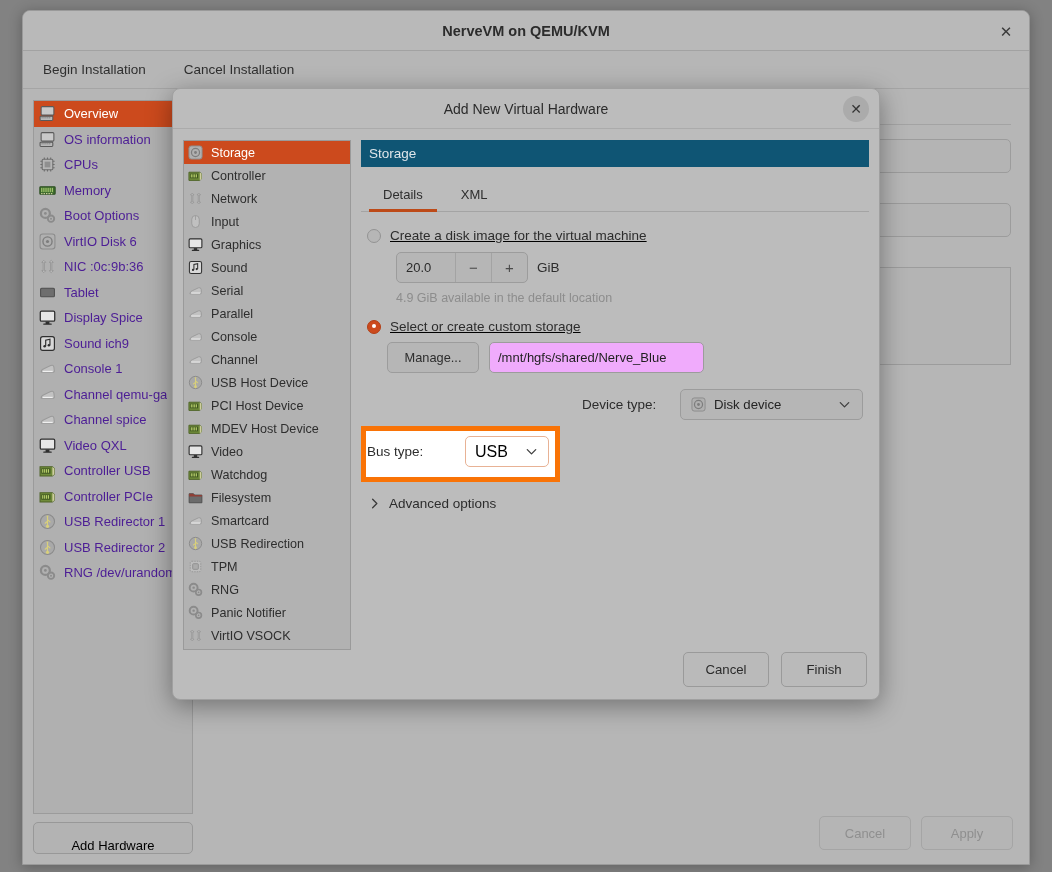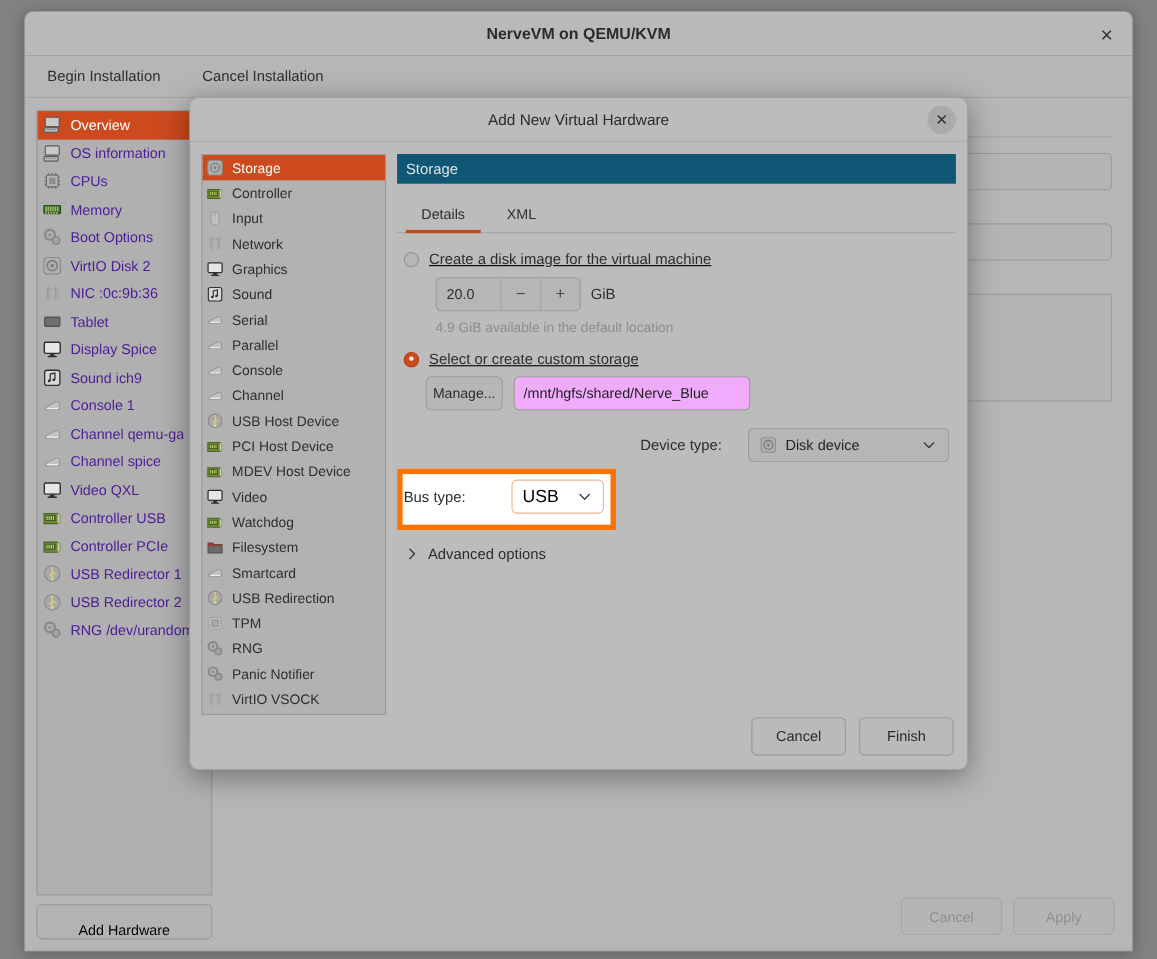--- a/index.html
+++ b/index.html
@@ -226,21 +226,21 @@
   }
   .spin-val { flex: 1; display: flex; align-items: center; padding-left: 9px;
               font-size: 13px; color: #2b2b2b; }
   .spin-btn { width: 36px; display: flex; align-items: center; justify-content: center;
               border-left: 1px solid #a3a3a3; font-size: 15px; color: #4a4a4a; cursor: pointer; }
   .hint { margin: 8px 0 0 29px; font-size: 12.5px; color: #8d8d8d; }
 
   .custom-block { margin-top: 14px; }
   .path-row { display: flex; gap: 10px; margin: 8px 0 0 20px; }
   .manage-btn {
-    width: 70px; height: 31px;
+    width: 92px; height: 31px;
     border: 1px solid #9c9c9c; border-radius: 5px; background: #b6b6b6;
     display: flex; align-items: center; justify-content: center;
     font-size: 12.8px; color: #2d2d2d; cursor: pointer;
   }
   .path-field {
     width: 215px; height: 31px;
     border: 1px solid #9c9c9c; border-radius: 5px; background: #f0abfc;
     display: flex; align-items: center; padding-left: 8px;
     font-size: 13px; color: #1f1f1f;
     overflow: hidden; white-space: nowrap;
@@ -384,21 +384,21 @@
                 <circle cx="11.3" cy="11" r="0.9" fill="#8b8b8b"></circle>
               </svg>
               <span class="hw-label">Boot Options</span>
             </div>
             <div class="hw-row">
               <svg viewBox="0 0 16 16" class="ico">
                 <rect x="1" y="1" width="14" height="14" rx="2.5" fill="#b0b0b0" stroke="#8c8c8c"></rect>
                 <circle cx="8" cy="8" r="4.3" fill="none" stroke="#7d7d7d" stroke-width="1.3"></circle>
                 <circle cx="8" cy="8" r="1.5" fill="#7d7d7d"></circle>
               </svg>
-              <span class="hw-label">VirtIO Disk 2</span>
+              <span class="hw-label">VirtIO Disk 6</span>
             </div>
             <div class="hw-row">
               <svg viewBox="0 0 16 16" class="ico">
                 <path d="M4.5 2.2 L6.4 4.1 L5.1 4.1 L5.1 11.9 L6.4 11.9 L4.5 13.8 L2.6 11.9 L3.9 11.9 L3.9 4.1 L2.6 4.1 Z" fill="#bdbdbd" stroke="#8f8f8f" stroke-width="0.7"></path>
                 <path d="M11.5 2.2 L13.4 4.1 L12.1 4.1 L12.1 11.9 L13.4 11.9 L11.5 13.8 L9.6 11.9 L10.9 11.9 L10.9 4.1 L9.6 4.1 Z" fill="#bdbdbd" stroke="#8f8f8f" stroke-width="0.7" transform="rotate(180 11.5 8)"></path>
               </svg>
               <span class="hw-label">NIC :0c:9b:36</span>
             </div>
             <div class="hw-row">
               <svg viewBox="0 0 16 16" class="ico">
@@ -558,31 +558,31 @@
                   <rect x="4.8" y="6.7" width="1.1" height="3.4"></rect>
                   <rect x="6.6" y="6.7" width="1.1" height="3.4"></rect>
                   <rect x="8.4" y="6.7" width="1.1" height="3.4"></rect>
                 </g>
                 <path d="M12.6 4.5 L14.4 6.1 v5.5 l-1.8 1.6 z" fill="#cfcf9f"></path>
               </svg>
               <span>Controller</span>
             </div>
             <div class="cat-row">
               <svg viewBox="0 0 16 16" class="ico-sm">
+                <path d="M4.5 2.2 L6.4 4.1 L5.1 4.1 L5.1 11.9 L6.4 11.9 L4.5 13.8 L2.6 11.9 L3.9 11.9 L3.9 4.1 L2.6 4.1 Z" fill="#bdbdbd" stroke="#8f8f8f" stroke-width="0.7"></path>
+                <path d="M11.5 2.2 L13.4 4.1 L12.1 4.1 L12.1 11.9 L13.4 11.9 L11.5 13.8 L9.6 11.9 L10.9 11.9 L10.9 4.1 L9.6 4.1 Z" fill="#bdbdbd" stroke="#8f8f8f" stroke-width="0.7" transform="rotate(180 11.5 8)"></path>
+              </svg>
+              <span>Network</span>
+            </div>
+            <div class="cat-row">
+              <svg viewBox="0 0 16 16" class="ico-sm">
                 <rect x="4" y="1.6" width="8" height="12.8" rx="4" fill="#c0c0c0" stroke="#9a9a9a"></rect>
                 <path d="M8 1.8 V6.4" stroke="#9a9a9a" stroke-width="0.9"></path>
               </svg>
               <span>Input</span>
-            </div>
-            <div class="cat-row">
-              <svg viewBox="0 0 16 16" class="ico-sm">
-                <path d="M4.5 2.2 L6.4 4.1 L5.1 4.1 L5.1 11.9 L6.4 11.9 L4.5 13.8 L2.6 11.9 L3.9 11.9 L3.9 4.1 L2.6 4.1 Z" fill="#bdbdbd" stroke="#8f8f8f" stroke-width="0.7"></path>
-                <path d="M11.5 2.2 L13.4 4.1 L12.1 4.1 L12.1 11.9 L13.4 11.9 L11.5 13.8 L9.6 11.9 L10.9 11.9 L10.9 4.1 L9.6 4.1 Z" fill="#bdbdbd" stroke="#8f8f8f" stroke-width="0.7" transform="rotate(180 11.5 8)"></path>
-              </svg>
-              <span>Network</span>
             </div>
             <div class="cat-row">
               <svg viewBox="0 0 16 16" class="ico-sm">
                 <rect x="1.2" y="2" width="13.6" height="9.5" rx="1.2" fill="#e6e6e6" stroke="#2f2f2f" stroke-width="1.2"></rect>
                 <rect x="6.2" y="11.8" width="3.6" height="2.4" fill="#2f2f2f"></rect>
                 <rect x="4" y="13.6" width="8" height="1.2" rx="0.5" fill="#2f2f2f"></rect>
               </svg>
               <span>Graphics</span>
             </div>
             <div class="cat-row">

